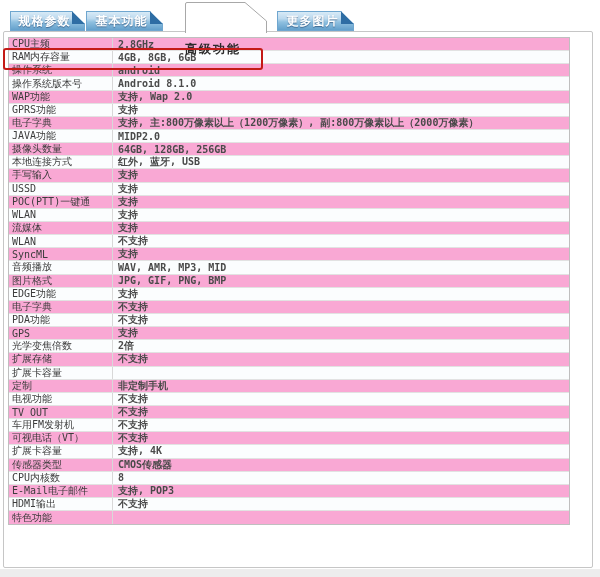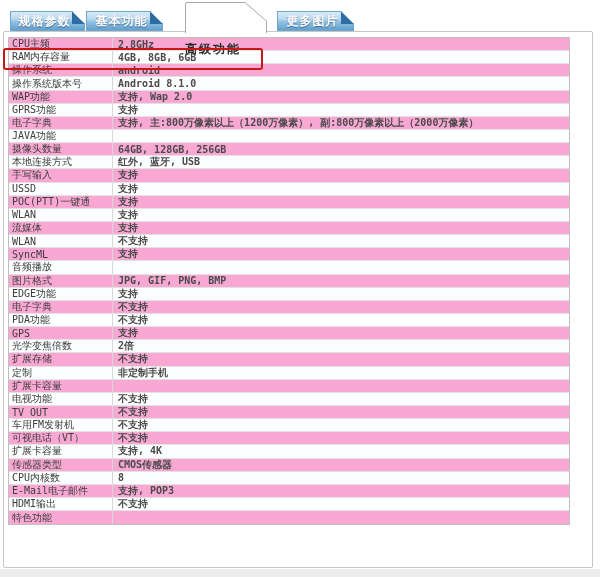--- a/index.html
+++ b/index.html
@@ -123,20 +123,21 @@
       <div class="spec-row">
         <div class="spec-label">GPRS功能</div>
         <div class="spec-value">支持</div>
       </div>
       <div class="spec-row">
         <div class="spec-label">电子字典</div>
         <div class="spec-value">支持, 主:800万像素以上（1200万像素）, 副:800万像素以上（2000万像素）</div>
       </div>
       <div class="spec-row">
         <div class="spec-label">JAVA功能</div>
+        <div class="spec-value">MIDP2.0</div>
       </div>
       <div class="spec-row">
         <div class="spec-label">摄像头数量</div>
         <div class="spec-value">64GB, 128GB, 256GB</div>
       </div>
       <div class="spec-row">
         <div class="spec-label">本地连接方式</div>
         <div class="spec-value">红外, 蓝牙, USB</div>
       </div>
       <div class="spec-row">
@@ -162,20 +163,21 @@
       <div class="spec-row">
         <div class="spec-label">WLAN</div>
         <div class="spec-value">不支持</div>
       </div>
       <div class="spec-row">
         <div class="spec-label">SyncML</div>
         <div class="spec-value">支持</div>
       </div>
       <div class="spec-row">
         <div class="spec-label">音频播放</div>
+        <div class="spec-value">WAV, AMR, MP3, MID</div>
       </div>
       <div class="spec-row">
         <div class="spec-label">图片格式</div>
         <div class="spec-value">JPG, GIF, PNG, BMP</div>
       </div>
       <div class="spec-row">
         <div class="spec-label">EDGE功能</div>
         <div class="spec-value">支持</div>
       </div>
       <div class="spec-row">
@@ -192,28 +194,28 @@
       </div>
       <div class="spec-row">
         <div class="spec-label">光学变焦倍数</div>
         <div class="spec-value">2倍</div>
       </div>
       <div class="spec-row">
         <div class="spec-label">扩展存储</div>
         <div class="spec-value">不支持</div>
       </div>
       <div class="spec-row">
+        <div class="spec-label">扩展卡容量</div>
+        <div class="spec-value"></div>
+      </div>
+      <div class="spec-row">
         <div class="spec-label">定制</div>
         <div class="spec-value">非定制手机</div>
       </div>
       <div class="spec-row">
-        <div class="spec-label">扩展卡容量</div>
-        <div class="spec-value"></div>
-      </div>
-      <div class="spec-row">
         <div class="spec-label">电视功能</div>
         <div class="spec-value">不支持</div>
       </div>
       <div class="spec-row">
         <div class="spec-label">TV OUT</div>
         <div class="spec-value">不支持</div>
       </div>
       <div class="spec-row">
         <div class="spec-label">车用FM发射机</div>
         <div class="spec-value">不支持</div>

